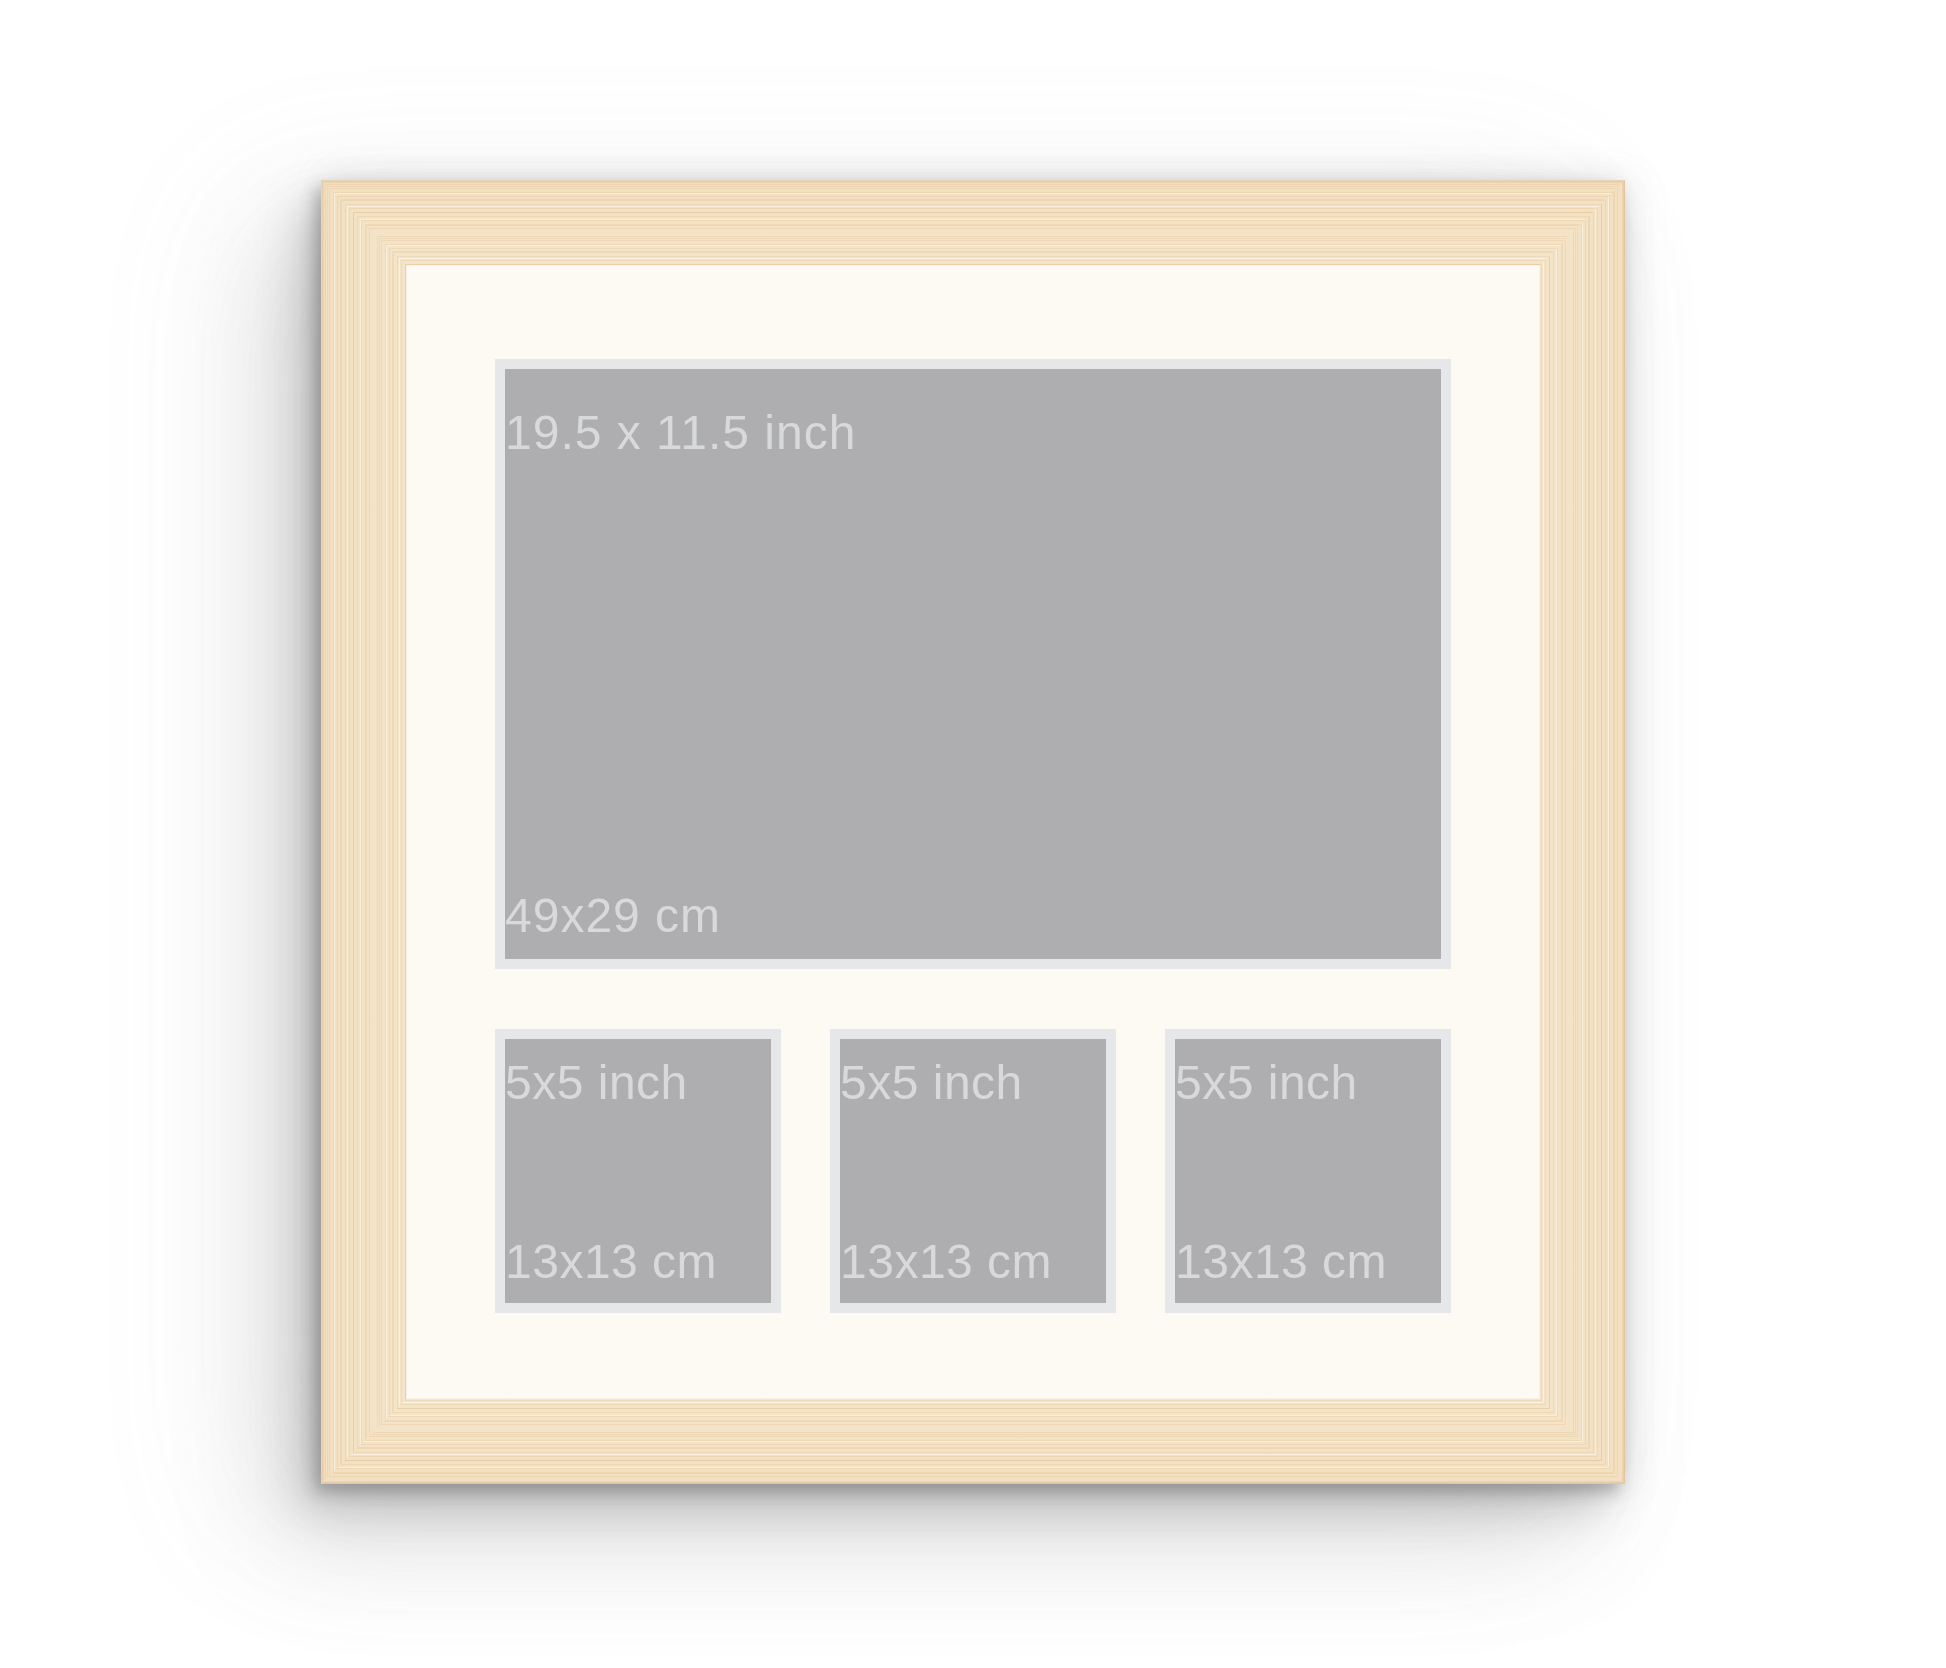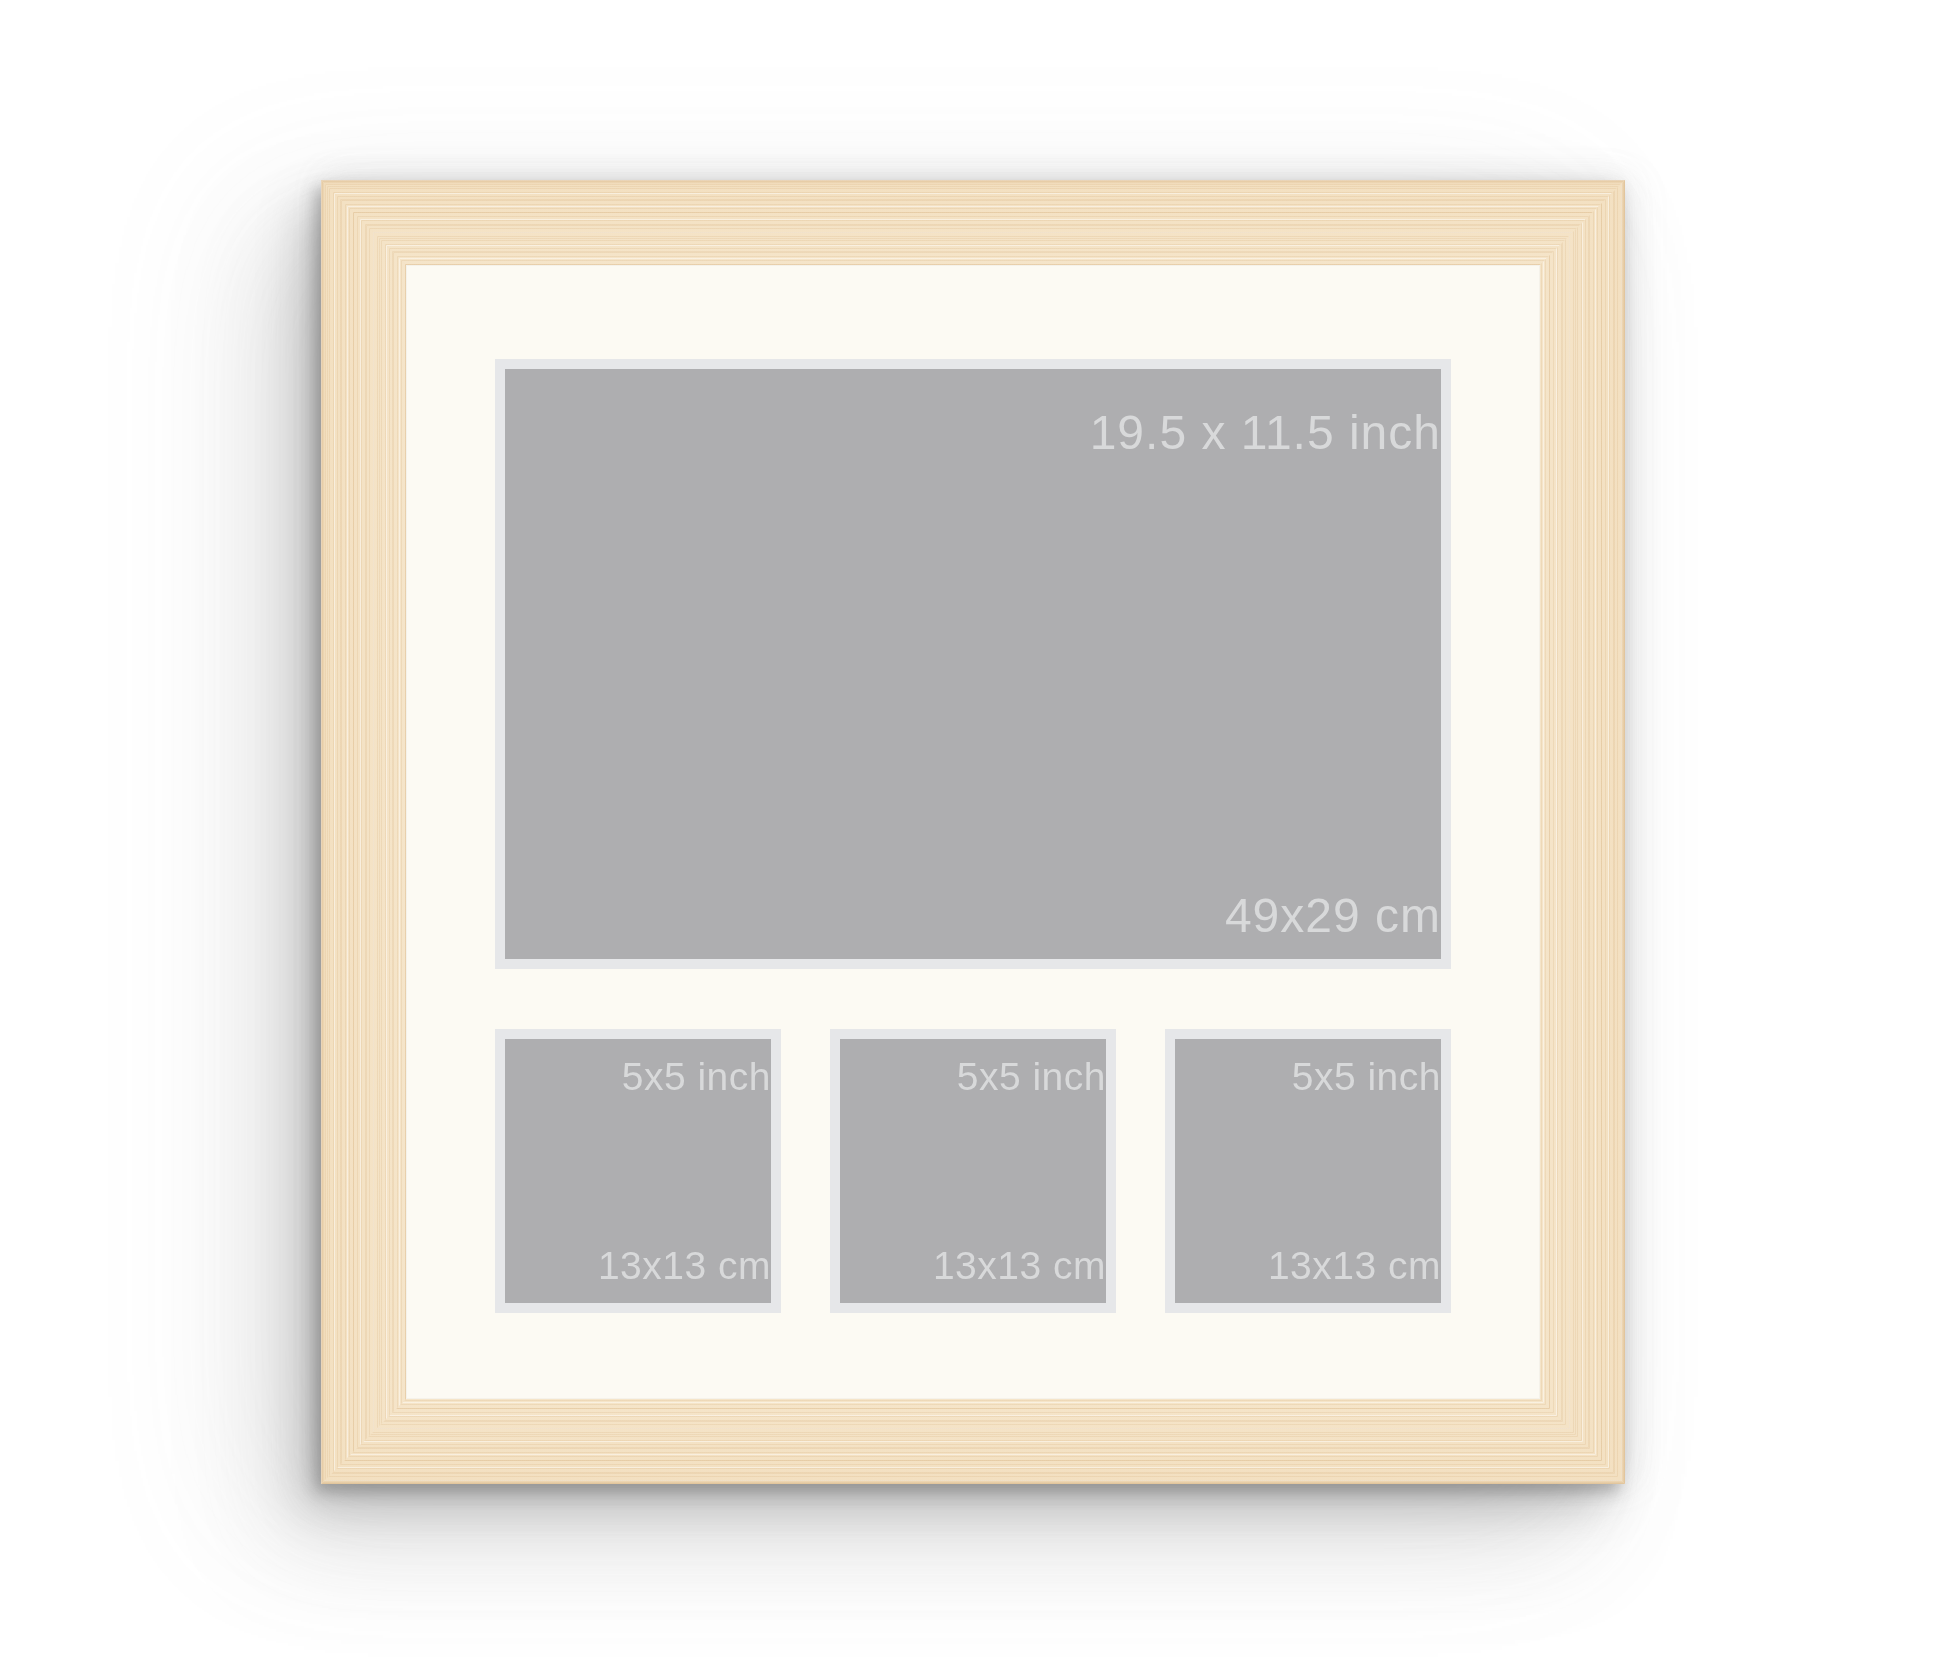--- a/index.html
+++ b/index.html
@@ -82,39 +82,39 @@
     left:89px;top:94px;
     width:956px;height:954px;
   }
   .aperture{
     border:10px solid var(--ap-border);
     background:var(--ap-fill);
     color:var(--ap-text);
     display:flex;
     flex-direction:column;
     justify-content:space-between;
-    align-items:flex-end;
+    align-items:flex-start;
     text-align:center;
   }
   .aperture-large{
     width:956px;height:610px;
     padding:36px 0 16px 0;
     font-size:48px;
     letter-spacing:1px;
   }
   .aperture-row{
     margin-top:60px;
     width:956px;
     display:flex;
     justify-content:space-between;
   }
   .aperture-small{
     width:286px;height:284px;
     padding:16px 0 14px 0;
-    font-size:39px;
+    font-size:48px;
     letter-spacing:0.5px;
   }
   .size-label{line-height:1.15;}
 </style>
 </head>
 <body>
 
 <div class="stage">
   <div class="frame">
     <div class="rail rail-top"></div>

